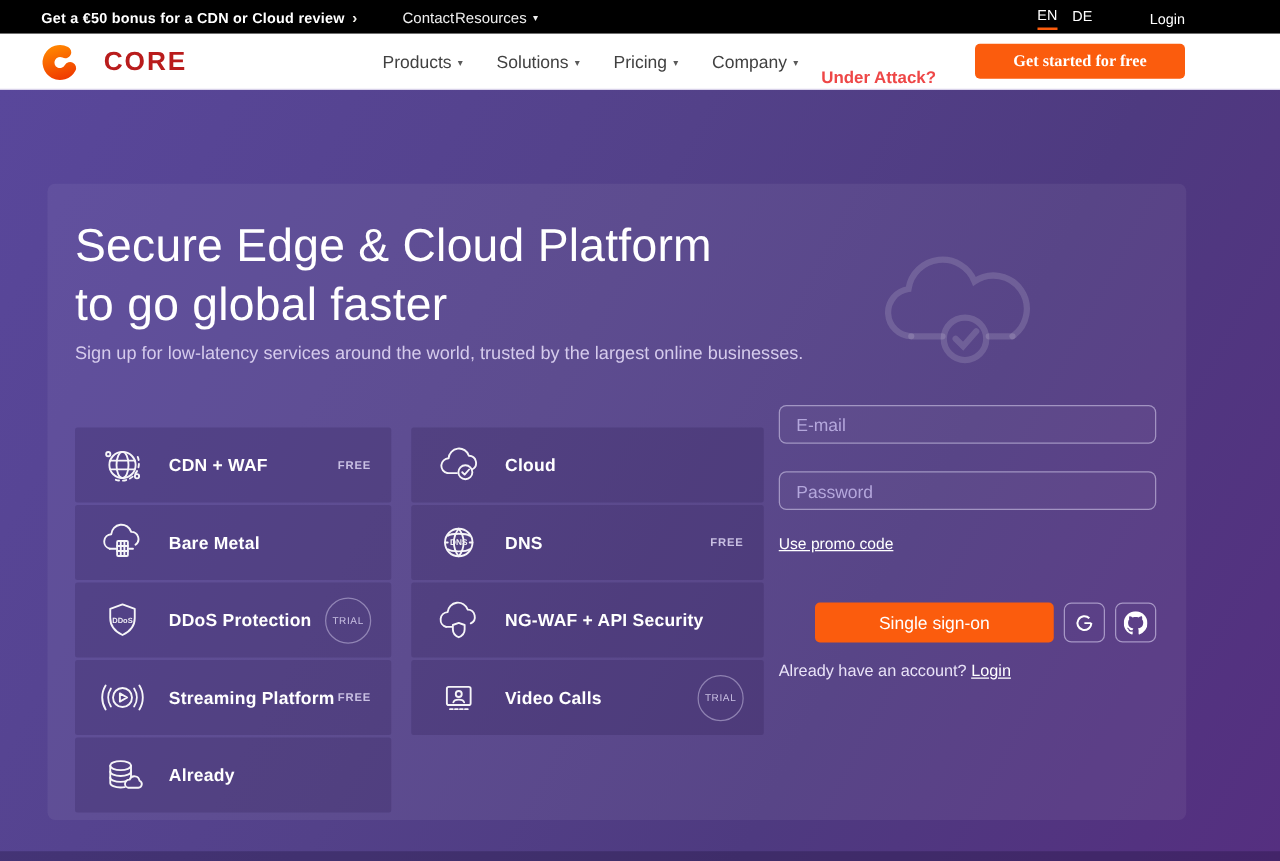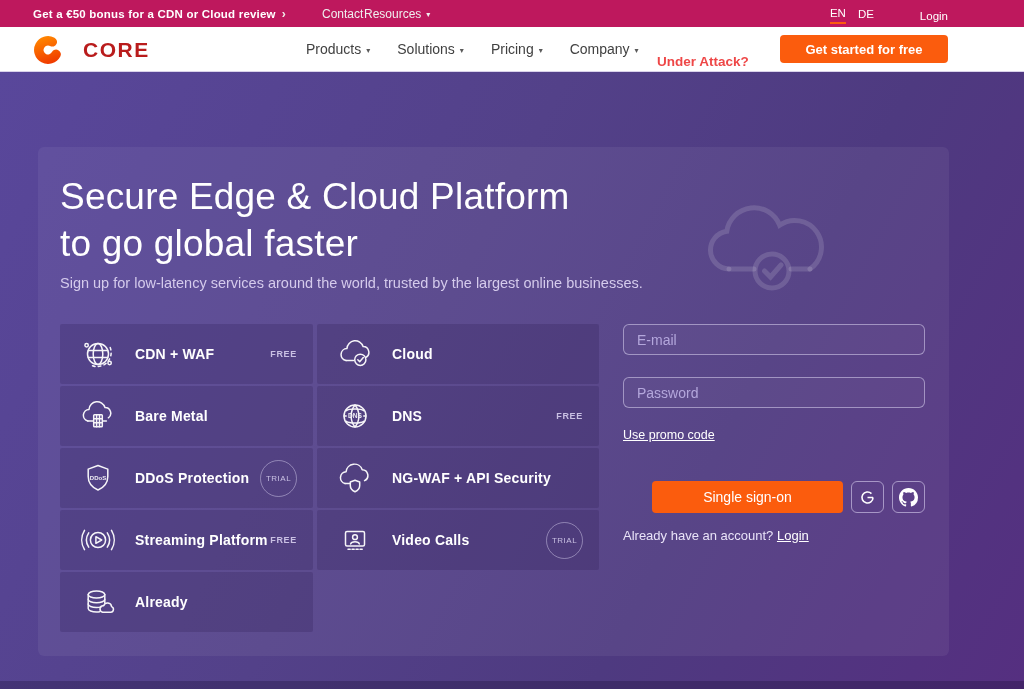--- a/index.html
+++ b/index.html
@@ -1,20 +1,20 @@
 <!DOCTYPE html>
 <html><head>
 <meta charset="utf-8">
 <style>
   * { margin:0; padding:0; box-sizing:border-box; }
   html,body { width:1024px; height:689px; overflow:hidden; background:#fff;
               font-family:"Liberation Sans", sans-serif; }
 
   
-  .topbar { position:relative; height:27px; background:#be185d; color:#fff; }
+  .topbar { position:relative; height:27px; background:#000000; color:#fff; }
   .topbar .promo { position:absolute; left:33px; top:7px; font-size:11.5px; font-weight:bold;
                    color:#fff; cursor:pointer; letter-spacing:.2px; }
   .topbar .promo .arr { font-size:12px; margin-left:6px; color:#f0eee9; }
   .topbar .tlink { position:absolute; top:7px; font-size:12px; color:#efefef; cursor:pointer; }
   .topbar .contact { left:322px; }
   .topbar .resources { left:364px; }
   .caret { font-size:8px; margin-left:5px; vertical-align:1px; }
   .topbar .langs { position:absolute; right:76px; top:7px; display:flex; align-items:center; font-size:11.5px; }
   .topbar .lang { color:#fff; cursor:pointer; padding-bottom:3px; }
   .topbar .lang.active { border-bottom:2px solid #fb5c0d; }
@@ -26,37 +26,37 @@
   .logo { position:absolute; left:33px; top:8px; display:flex; align-items:center; cursor:pointer; }
   .logo svg { display:block; }
   .logo .wordmark { font-size:21px; font-weight:bold; color:#b91c1c; letter-spacing:1.5px; margin-left:20px; }
   .menu { position:absolute; left:306px; top:0; height:44px; display:flex; align-items:center; gap:27px; }
   .menu .mitem { font-size:14px; color:#414141; cursor:pointer; }
   .menu .caret { color:#5a5a5a; }
   .under-attack { position:absolute; left:657px; top:12px; height:44px; display:flex; align-items:center;
                   font-size:13.5px; font-weight:bold; color:#ee4747; cursor:pointer; }
   .cta { position:absolute; left:780px; top:8px; width:168px; height:28px; background:#fb5c0d;
          border:none; border-radius:4px; color:#fff; font-size:13px; font-weight:bold;
-         font-family:Liberation Sans, sans-serif; cursor:pointer; }
+         font-family:Liberation Serif, serif; cursor:pointer; }
 
   
   .hero { position:relative; height:617px;
           background:linear-gradient(118deg,#59479b 0%,#534189 42%,#4e3a80 68%,#552f80 100%); }
   .hero::after { content:""; position:absolute; left:0; bottom:0; width:100%; height:8px;
                  background:rgba(20,10,45,.28); }
   .panel { position:absolute; left:38px; top:75px; width:911px; height:509px;
            background:rgba(255,255,255,.06); border-radius:6px; }
 
   .h1 { position:absolute; left:22px; top:26px; color:#fff; font-size:37px; line-height:47px;
         font-weight:500; letter-spacing:.2px; }
   .subtitle { position:absolute; left:22px; top:128px; color:#d5cbec; font-size:14.5px; }
 
   
-  .grid { position:absolute; left:22px; top:177px; width:605px; display:grid;
-          grid-template-columns:253px 282px; grid-auto-rows:60px; gap:2px 4px; }
+  .grid { position:absolute; left:22px; top:195px; width:605px; display:grid;
+          grid-template-columns:253px 282px; grid-auto-rows:60px; gap:2px 16px; }
   .tile { background:rgba(26,12,60,.18); border-radius:2px; display:flex; align-items:center;
           padding:0 16px 0 18px; cursor:pointer; }
   .tile svg { flex:none; display:block; }
   .tlabel { color:#fff; font-size:14px; font-weight:bold; letter-spacing:.2px; margin-left:17px; }
   .badge { margin-left:auto; color:rgba(222,215,244,.85); }
   .badge.flat { font-size:9px; font-weight:bold; letter-spacing:.7px; }
   .badge.circle { width:37px; height:37px; border:1px solid rgba(222,215,244,.45); border-radius:50%;
                   display:flex; align-items:center; justify-content:center; font-size:8px;
                   letter-spacing:.5px; flex:none; }
 

